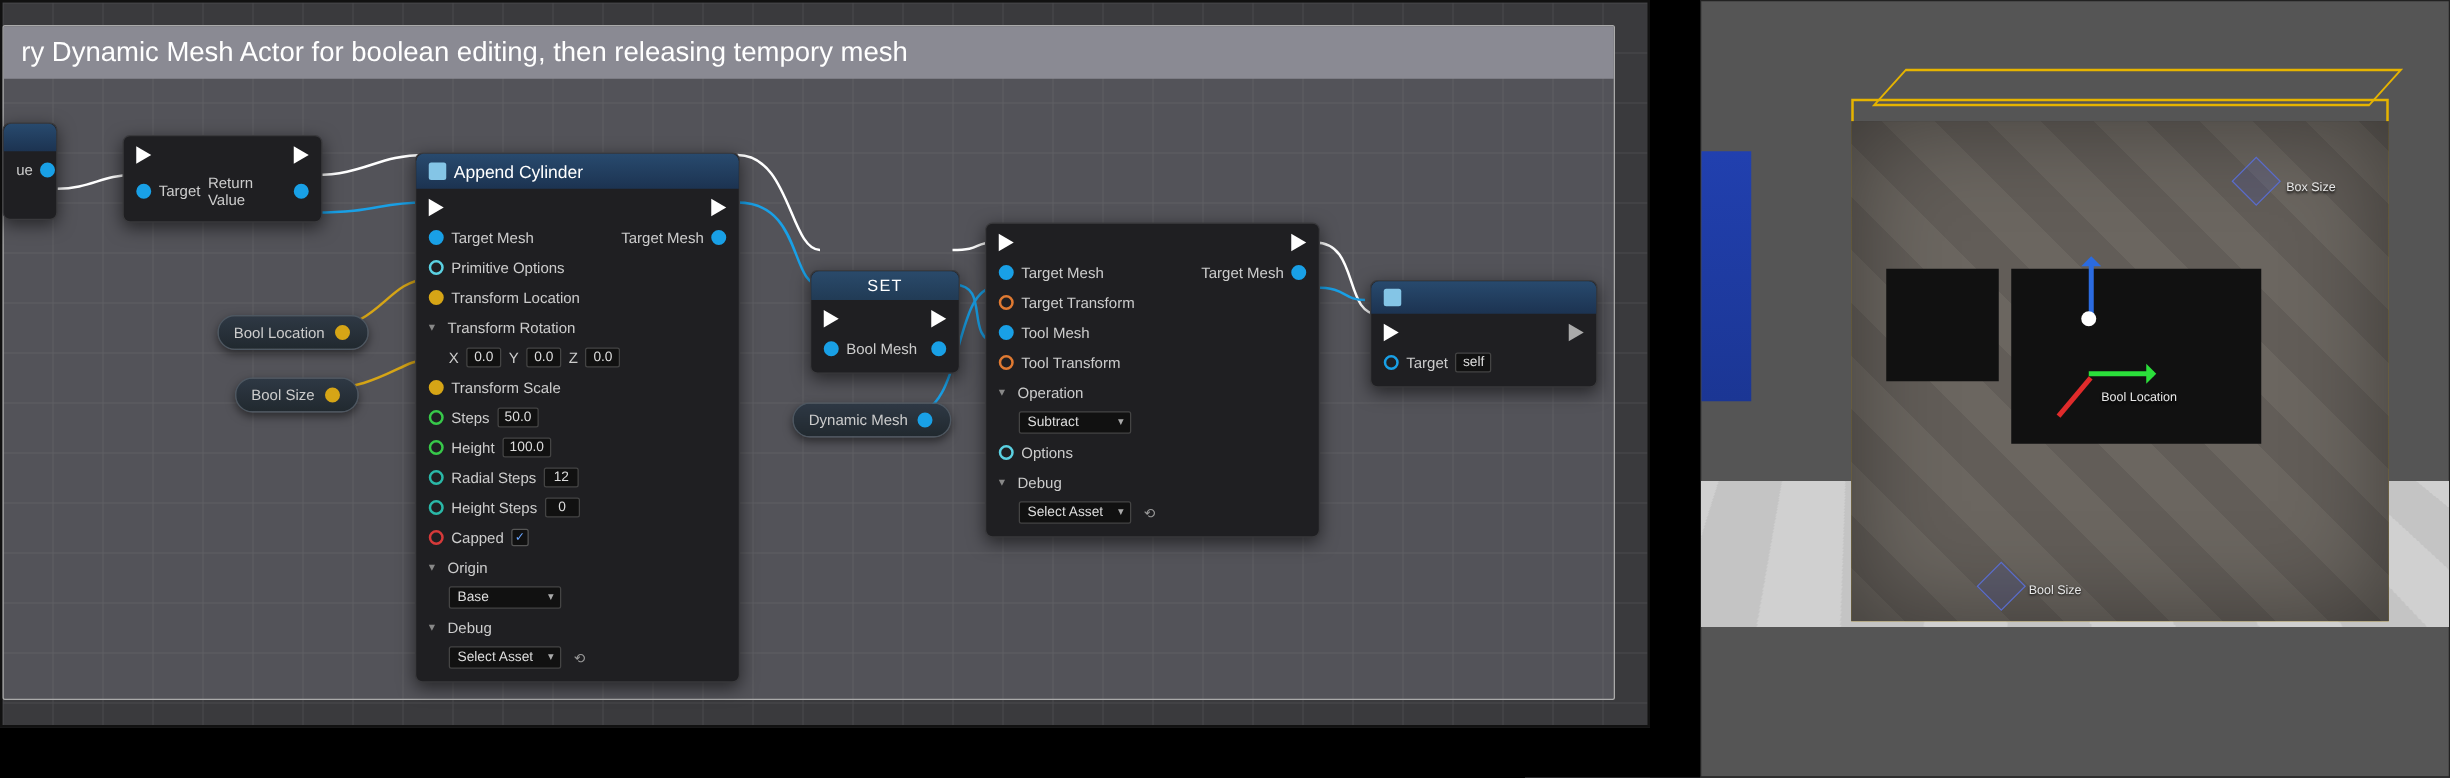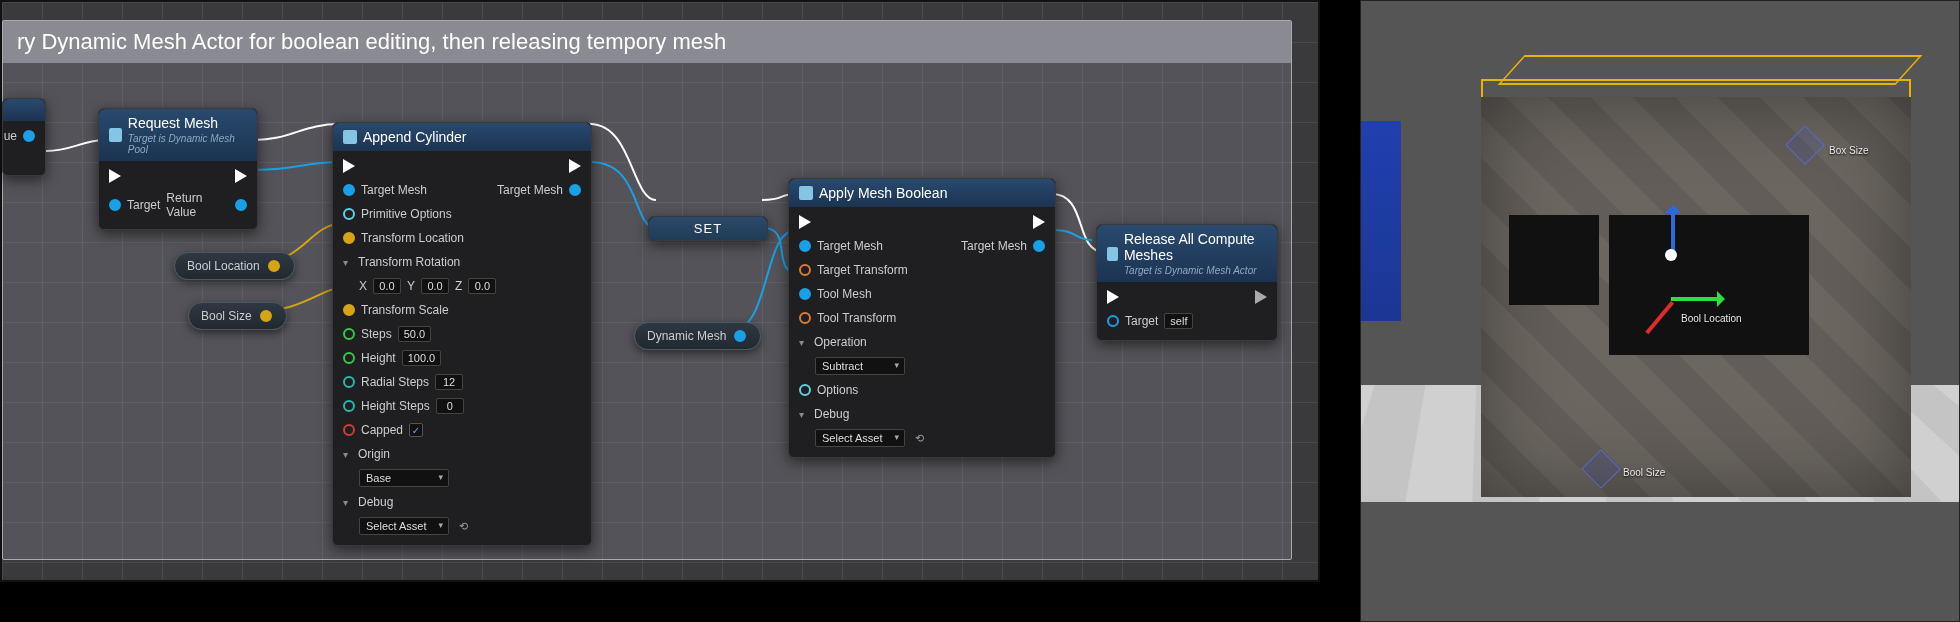--- a/index.html
+++ b/index.html
@@ -18,21 +18,21 @@
   .node { position: absolute; background: #1f1f22; border: 1px solid #3a3a3d; border-radius: 6px;
     box-shadow: 0 4px 14px rgba(0,0,0,0.55); color: #ccc; font-size: 13px; }
   .node-header { display: flex; align-items: center; gap: 6px; padding: 6px 10px;
     border-radius: 6px 6px 0 0; color: #fff; font-size: 14px; position: relative; }
   .node-header.blue { background: linear-gradient(180deg,#284a6e,#1c3351); }
   .node-subtitle { display: block; font-size: 10px; color: #8fa9c2; font-style: italic; margin-top: 2px; }
   .fn-icon { width: 14px; height: 14px; background: #84c5e6; border-radius: 2px; display: inline-block; }
   .node-body { padding: 6px 10px 10px; display: flex; flex-direction: column; gap: 6px; position: relative; }
   .row { display: flex; align-items: center; gap: 6px; min-height: 18px; }
   .row .label { font-size: 12px; color: #ccc; }
-  .row.right { justify-content: flex-end; }
+  .row.right { justify-content: space-between; }
   
   .pin { width: 12px; height: 12px; border-radius: 50%; border: 2px solid; display: inline-block; flex-shrink: 0; }
   .pin.fill { background: currentColor; }
   .pin.exec { width: 0; height: 0; border-style: solid; border-width: 7px 0 7px 12px;
     border-color: transparent transparent transparent #fff; border-radius: 0; }
   .pin.exec.open { border-color: transparent transparent transparent #aaa; }
   
   .c-blue   { color: #19a0e6; }
   .c-cyan   { color: #5bd1e2; }
   .c-gold   { color: #d6a516; }
@@ -132,27 +132,20 @@
     <div class="node-header blue" style="height:22px;"></div>
     <div class="node-body">
       <div class="row right">
           <span class="label">ue</span>
           <span class="pin c-blue fill"></span>
         </div>
     </div>
   </div>
 
   <div class="node" style="left:96px; top:106px; width:160px;">
-    <div class="node-header blue">
-        <span class="fn-icon"></span>
-      <span>
-        <span>Request Mesh</span>
-        <span class="node-subtitle">Target is Dynamic Mesh Pool</span>
-      </span>
-    </div>
     <div class="node-body">
       <div class="row" style="justify-content:space-between;">
         <span class="pin exec"></span>
         <span class="pin exec"></span>
       </div>
       <div class="row" style="justify-content:space-between;">
         <span style="display:flex;gap:6px;align-items:center;">
             <span class="pin c-blue fill"></span>
             <span class="label">Target</span>
           </span>
@@ -255,32 +248,41 @@
         </div>
       <div class="row" style="padding-left:16px;">
           <span class="dropdown">Select Asset</span>
           <span class="c-grey" style="font-size:11px;margin-left:4px;">⟲</span>
         </div>
     </div>
   </div>
 
   <div class="setnode" style="left:646px; top:188px; width:120px;margin-top:26px;">
     <div class="hdr">SET</div>
+    <div class="node-body">
+      <div class="row" style="justify-content:space-between;">
+        <span class="pin exec"></span>
+        <span class="pin exec"></span>
+      </div>
+      <div class="row" style="justify-content:space-between;">
+        <span style="display:flex;gap:6px;align-items:center;">
+            <span class="pin c-blue fill"></span>
+            <span class="label">Bool Mesh</span>
+          </span>
+        <span class="pin c-blue fill"></span>
+      </div>
+    </div>
   </div>
 
   <div class="varpill" style="left:632px; top:320px;">
     <span>Dynamic Mesh</span>
     <span class="pin c-blue fill"></span>
   </div>
 
   <div class="node" style="left:786px; top:176px; width:268px;">
-    <div class="node-header blue">
-        <span class="fn-icon"></span>
-      <span>Apply Mesh Boolean</span>
-    </div>
     <div class="node-body">
       <div class="row" style="justify-content:space-between;">
         <span class="pin exec"></span>
         <span class="pin exec"></span>
       </div>
       <div class="row" style="justify-content:space-between;">
         <span style="display:flex;gap:6px;align-items:center;">
             <span class="pin c-blue fill"></span>
             <span class="label">Target Mesh</span>
           </span>
@@ -319,24 +321,20 @@
       <div class="row" style="padding-left:16px;">
           <span class="dropdown">Select Asset</span>
           <span class="c-grey" style="font-size:11px;margin-left:4px;">⟲</span>
         </div>
     </div>
   </div>
 
   <div class="node" style="left:1094px; top:222px; width:182px;">
     <div class="node-header blue">
         <span class="fn-icon"></span>
-      <span>
-        <span>Release All Compute Meshes</span>
-        <span class="node-subtitle">Target is Dynamic Mesh Actor</span>
-      </span>
     </div>
     <div class="node-body">
       <div class="row" style="justify-content:space-between;">
         <span class="pin exec"></span>
         <span class="pin exec open"></span>
       </div>
       <div class="row">
           <span class="pin c-blue"></span>
           <span class="label">Target</span>
           <span class="val">self</span>

